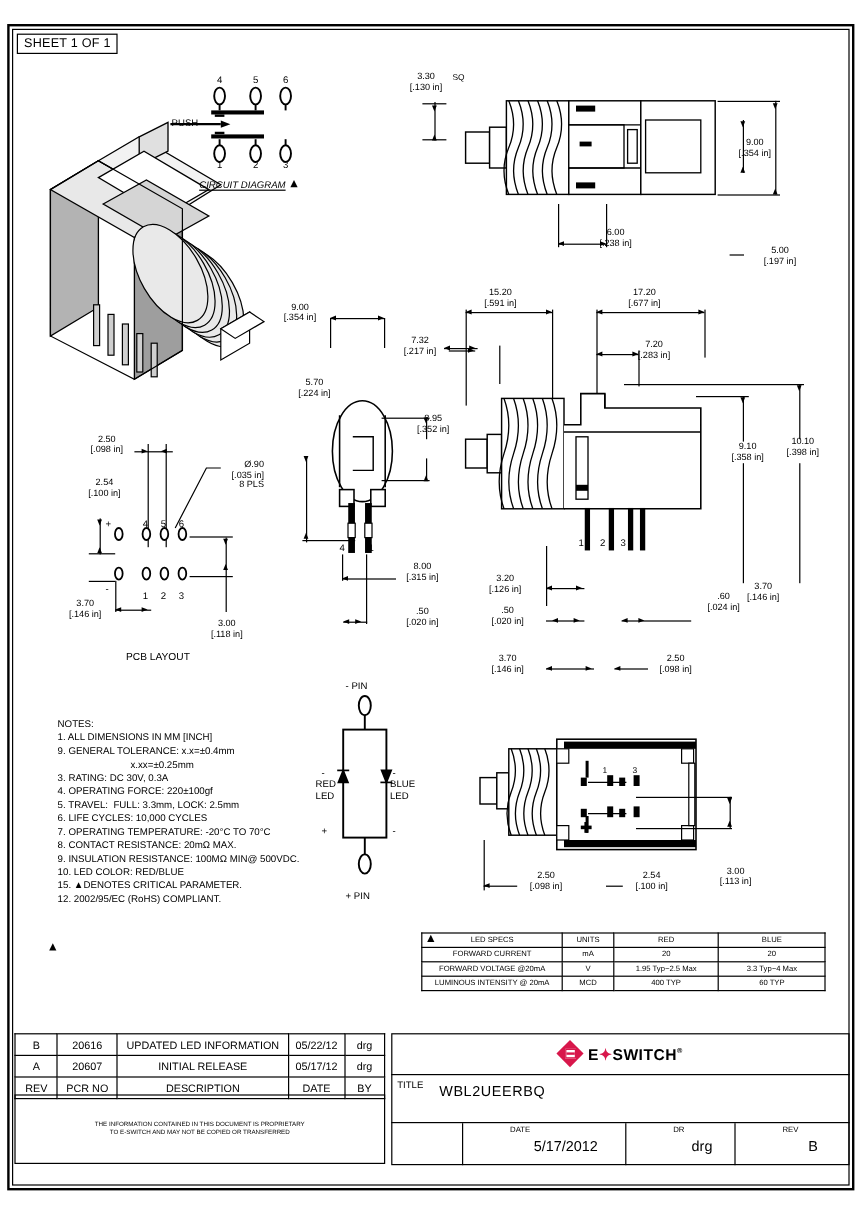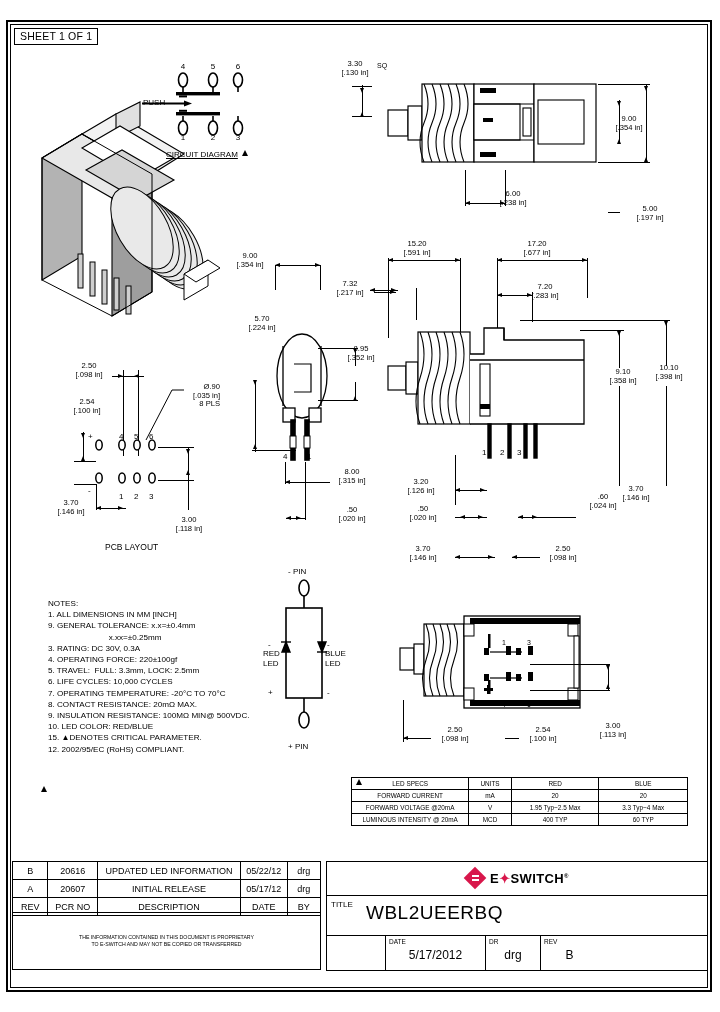--- a/index.html
+++ b/index.html
@@ -56,23 +56,23 @@
   .eswitch{display:flex;align-items:center;gap:5px;}
   .elogo{position:relative;width:20px;height:20px;}
   .elogo .dia{position:absolute;left:2px;top:2px;width:16px;height:16px;background:#d8174b;transform:rotate(45deg);}
   .elogo .inner{position:absolute;left:5.5px;top:6px;width:9px;height:8px;background:#fff;border:1.6px solid #d8174b;box-sizing:border-box;}
   .elogo .bar{position:absolute;left:7px;top:9.2px;width:7px;height:1.6px;background:#d8174b;}
   .etext{font-size:13px;font-weight:bold;letter-spacing:.4px;}
   .etext .d{color:#d8174b;}
 
   .titlerow{position:absolute;left:326px;top:895px;width:382px;height:40px;border-top:1.5px solid #000;box-sizing:border-box;}
   .titlelbl{position:absolute;left:5px;top:4px;font-size:8px;}
-  .titleval{position:absolute;left:40px;top:6px;font-size:19px;letter-spacing:.5px;}
-
-  .botrow{position:absolute;left:326px;top:935px;width:382px;height:36px;border-top:1.5px solid #000;box-sizing:border-box;display:flex;}
+  .titleval{position:absolute;left:40px;top:6px;font-size:12px;letter-spacing:.5px;}
+
+  .botrow{position:absolute;left:326px;top:935px;width:382px;height:36px;border-top:1.5px solid #000;box-sizing:border-box;display:flex;gap:36px;}
   .botcell{border-right:1.5px solid #000;box-sizing:border-box;position:relative;}
   .botcell:last-child{border-right:none;}
   .bc-lbl{position:absolute;left:3px;top:2px;font-size:6.5px;}
   .bc-val{position:absolute;left:0;right:0;top:12px;text-align:center;font-size:12px;}
 
   
   svg{position:absolute;overflow:visible;}
 </style>
 </head>
 <body>
@@ -150,21 +150,21 @@
       </g>
       <polygon points="14,30.5 22,33.5 14,36.5" fill="#000"></polygon>
     </svg>
 
     <div class="txt" style="left:143px;top:98px;">PUSH</div>
 
     <div class="txt c" style="left:177px;top:133px;width:12px;">1</div>
     <div class="txt c" style="left:207px;top:133px;width:12px;">2</div>
     <div class="txt c" style="left:232px;top:133px;width:12px;">3</div>
 
-    <div class="txt ul" style="left:166px;top:150px;">CIRCUIT DIAGRAM</div>
+    <div class="txt ul" style="left:166px;top:150px;font-style:italic;">CIRCUIT DIAGRAM</div>
     <div class="tri" style="left:242px;top:150px;"></div>
   </div>
 
   <div>
     <div class="dim" style="left:332px;top:60px;width:46px;">3.30
 [.130 in]</div>
     <div class="lbl" style="left:377px;top:62px;font-size:7px;">SQ</div>
 
     <div class="ln v1" style="left:362px;top:85px;height:32px;"></div>
     <div class="ahD" style="left:359.5px;top:88px;"></div>

